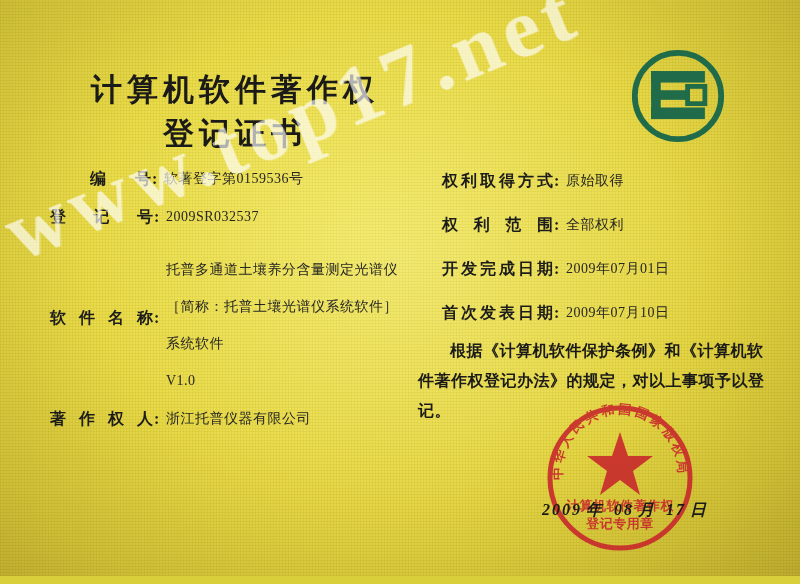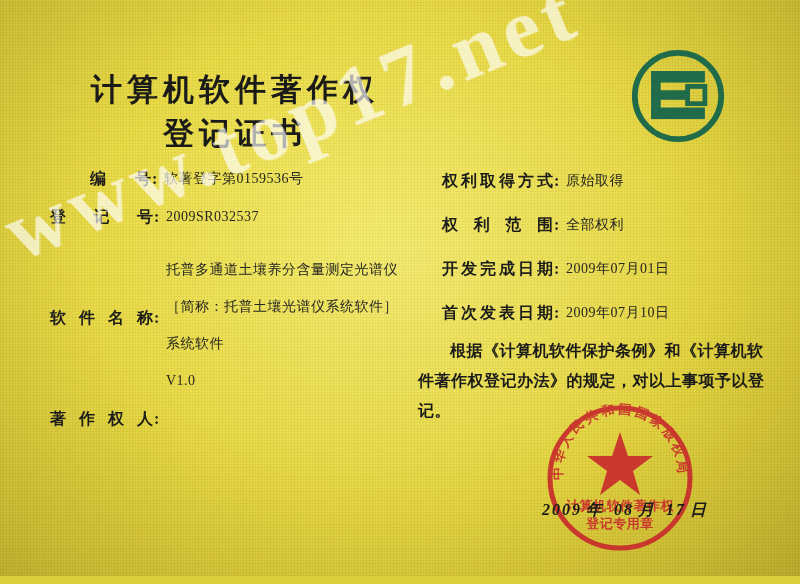--- a/index.html
+++ b/index.html
@@ -215,20 +215,21 @@
         <span class="v-line">托普多通道土壤养分含量测定光谱仪</span>
         <span class="v-line">［简称：托普土壤光谱仪系统软件］</span>
         <span class="v-line">系统软件</span>
         <span class="v-line">V1.0</span>
       </div>
     </div>
 
     <div class="field-row" style="margin-top:12px;">
       <div class="f-label">著作权人</div>
       <div class="f-colon">:</div>
+      <div class="f-value">浙江托普仪器有限公司</div>
     </div>
 
   </div>
 
   <div class="right-col">
 
     <div class="field-row">
       <div class="f-label">权利取得方式</div>
       <div class="f-colon">:</div>
       <div class="f-value">原始取得</div>

